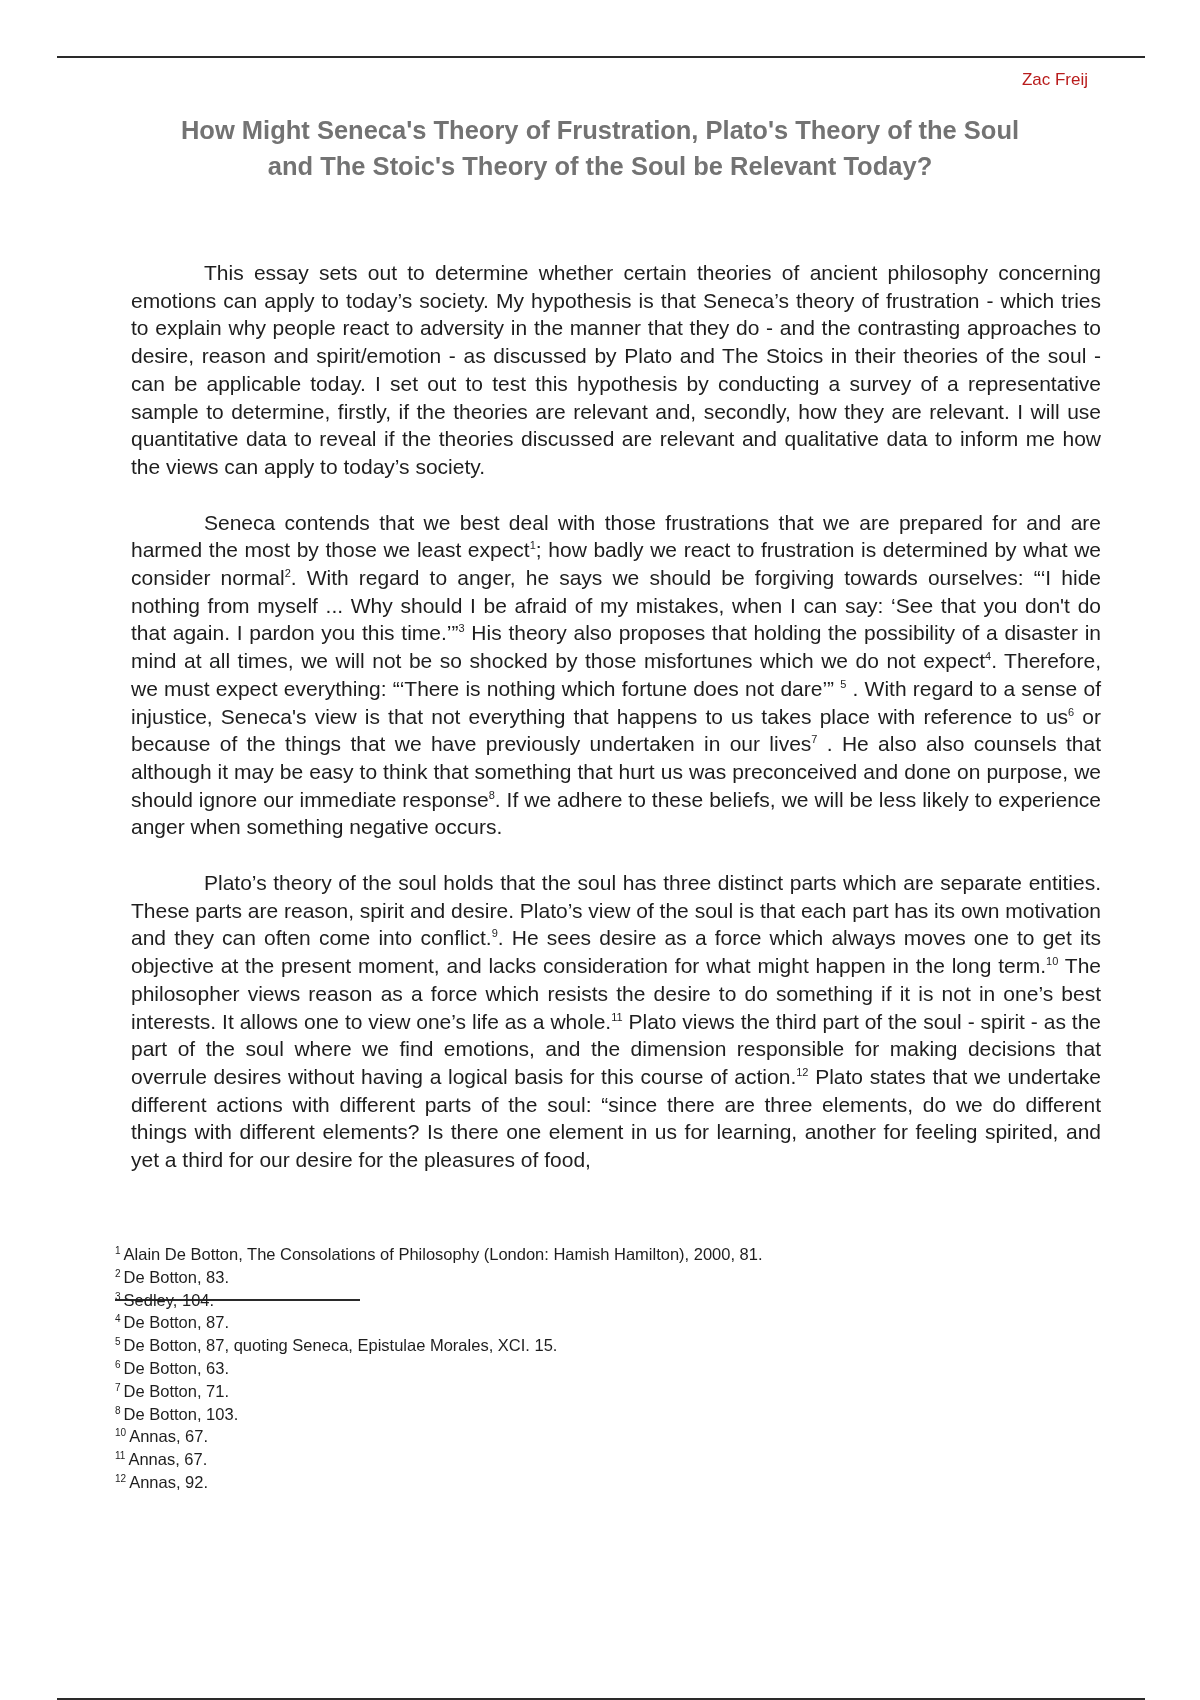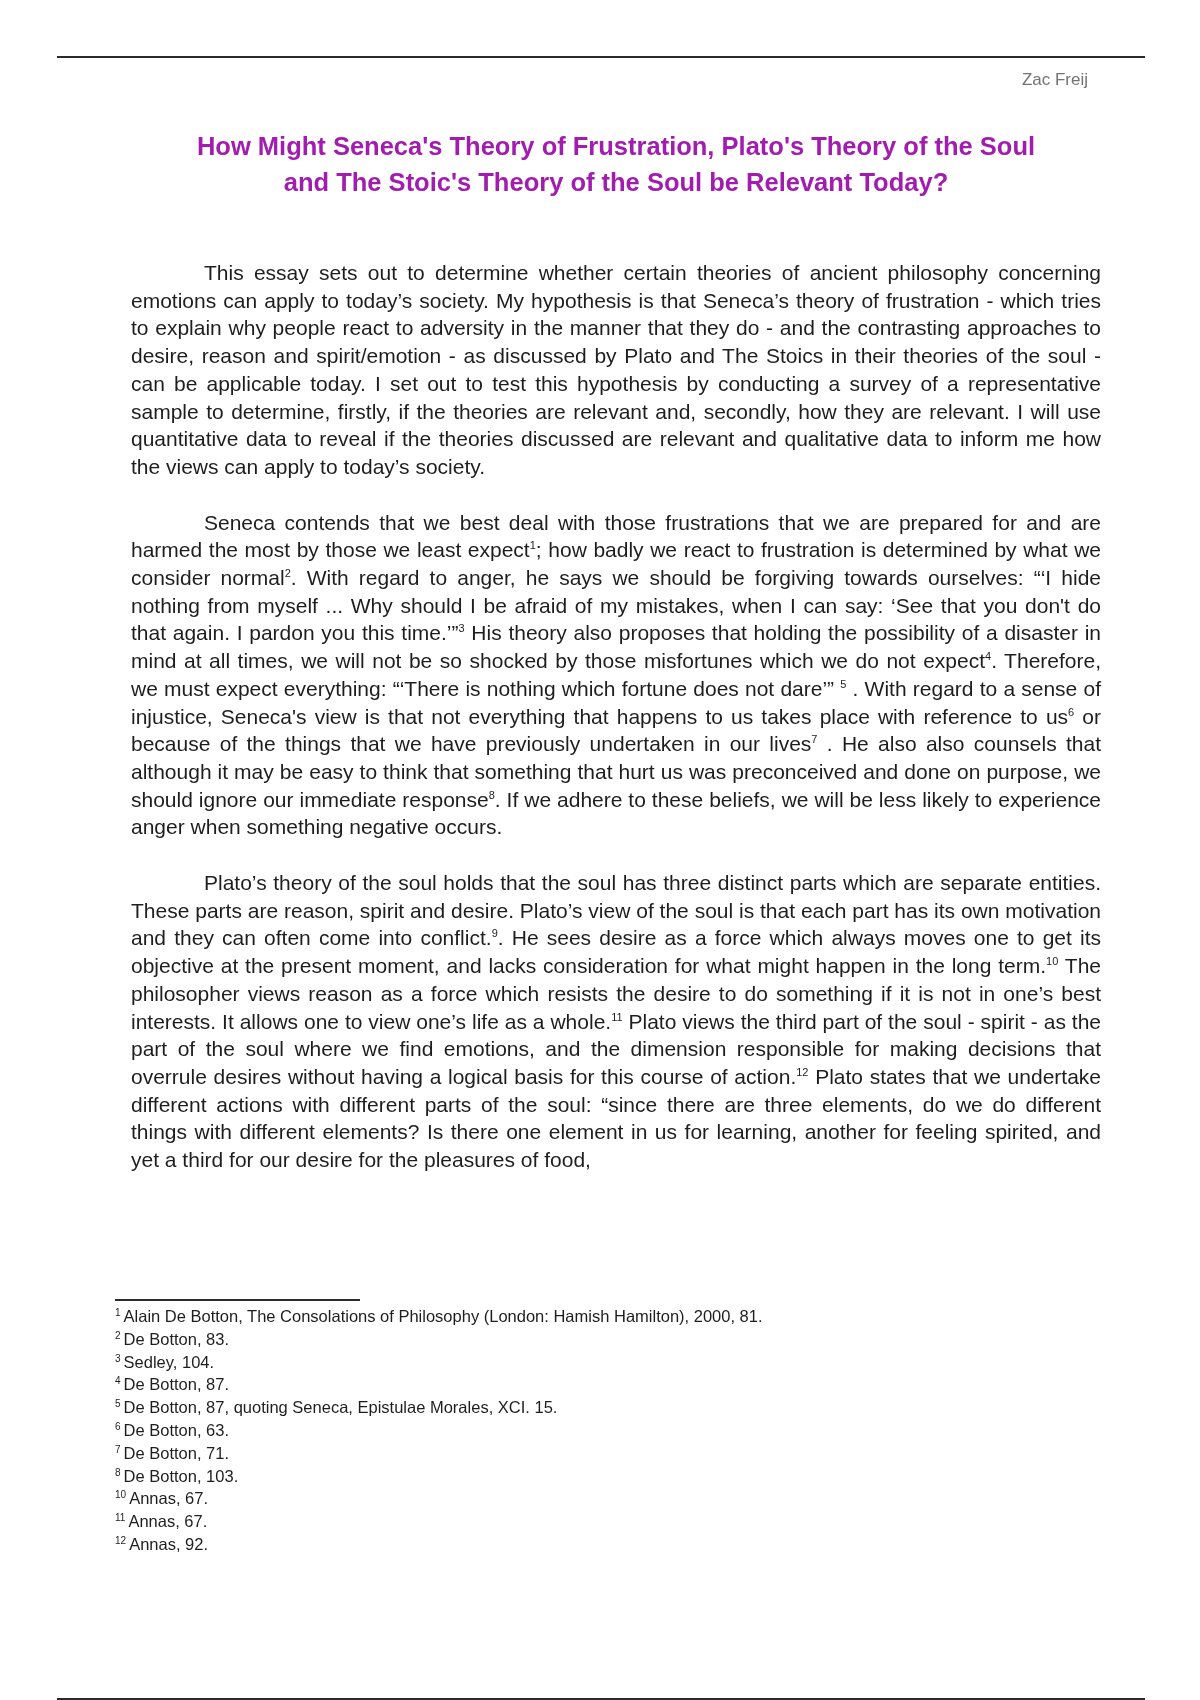--- a/index.html
+++ b/index.html
@@ -22,33 +22,33 @@
       height: 2px;
       background: #2a2a2a;
     }
     .rule.top { top: 56px; }
     .rule.bottom { top: 1698px; }
     .author {
       position: absolute;
       top: 70px;
       right: 112px;
       font-size: 17px;
-      color: #737373;
+      color: #b91c1c;
     }
     .title {
       position: absolute;
       top: 112px;
       left: 115px;
       width: 970px;
       text-align: center;
       font-weight: bold;
       font-size: 25.5px;
       line-height: 36px;
-      color: #a21caf;
-      margin: 16px;
+      color: #737373;
+      margin: 0;
     }
     .body-text {
       position: absolute;
       left: 115px;
       width: 970px;
       font-size: 21px;
       line-height: 27.7px;
       text-align: justify;
       margin: 16px;
     }
@@ -65,21 +65,21 @@
     .fn-rule {
       position: absolute;
       top: 1299px;
       left: 115px;
       width: 245px;
       height: 1.5px;
       background: #2a2a2a;
     }
     .footnotes {
       position: absolute;
-      top: 1305px;
+      top: 1243px;
       left: 115px;
       width: 970px;
       font-size: 16.5px;
       line-height: 22.8px;
       margin: 0;
       padding: 0;
       list-style: none;
     }
     .footnotes li { margin: 0; padding: 0; }
     .footnotes .fn-num {

